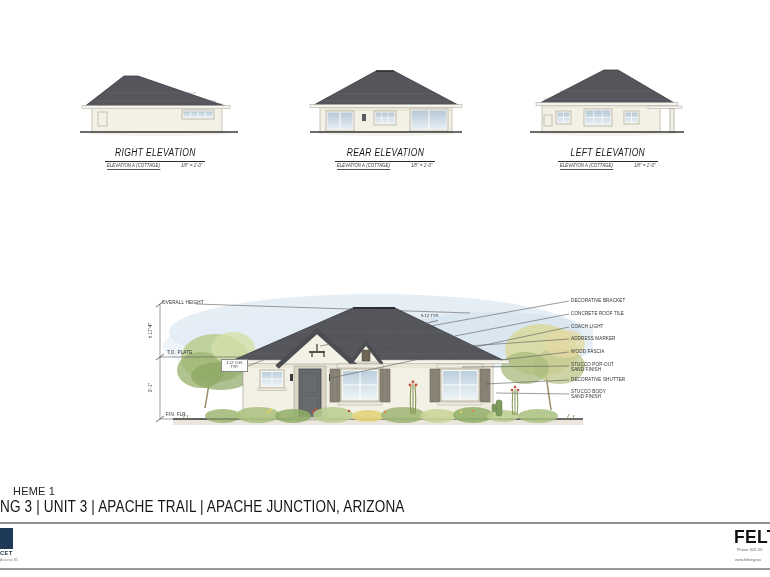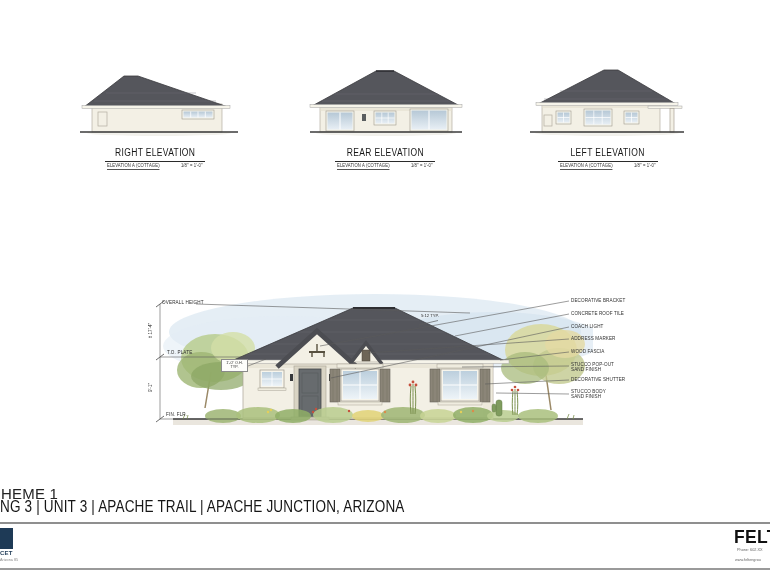--- a/index.html
+++ b/index.html
@@ -2,21 +2,21 @@
 <html><head>
 <meta charset="utf-8">
 <style>
   html,body{margin:0;padding:0;background:#fff;}
   #sheet{position:relative;width:770px;height:577px;background:#ffffff;overflow:hidden;
          font-family:"Liberation Sans",sans-serif;color:#1a1a1a;}
   svg{display:block;}
   .abs{position:absolute;}
 
   
-  .tblock{position:absolute;text-align:center;}
+  .tblock{position:absolute;text-align:center;font-style:italic;}
   .tblock .t{font-size:10px;letter-spacing:.4px;color:#161616;white-space:nowrap;
              display:inline-block;transform:scaleX(.85);transform-origin:center top;}
   .tblock .rule{height:0;border-bottom:1.2px solid #2b2b2b;margin:1px auto 1px auto;}
   .tblock .subrow{display:flex;justify-content:space-between;margin:0 auto;
                   font-size:4.6px;color:#333;letter-spacing:.1px;}
   .tblock .subrow .sub{border-bottom:.6px solid #555;padding-bottom:.5px;transform:scaleX(.92);transform-origin:left top;}
   .tblock .subrow .scale{transform:scaleX(.92);transform-origin:right top;}
 
   
   .lbl{position:absolute;font-size:4.6px;color:#2e2e2e;letter-spacing:.15px;white-space:nowrap;}
@@ -24,21 +24,21 @@
         transform:rotate(-90deg);transform-origin:center center;white-space:nowrap;}
   .callout{position:absolute;left:571px;font-size:4.6px;line-height:5.1px;color:#303030;
            letter-spacing:.1px;white-space:nowrap;}
   .callout span{display:block;}
   .ohbox{position:absolute;left:221px;top:359px;width:27px;border:.6px solid #8a8a8a;
          background:#fdfdfb;font-size:3.8px;line-height:4.3px;text-align:center;color:#333;
          padding:1px 1px;box-sizing:border-box;}
   .pitch{position:absolute;left:421px;top:313px;font-size:4.2px;color:#2e2e2e;white-space:nowrap;}
 
   
-  .scheme{position:absolute;left:1px;top:485px;font-size:15px;color:#232323;letter-spacing:.2px;}
+  .scheme{position:absolute;left:13px;top:485px;font-size:11px;color:#232323;letter-spacing:.2px;}
   .project{position:absolute;left:0px;top:497px;font-size:16.5px;color:#161616;white-space:nowrap;
            transform:scaleX(.82);transform-origin:left top;letter-spacing:.2px;}
   .rule-h{position:absolute;left:0;width:770px;background:#8f8f8f;}
   .logo-navy{position:absolute;left:0;top:528px;width:13px;height:21px;background:#1e3a56;}
   .logo-left-txt{position:absolute;left:0px;top:550px;font-size:6px;font-weight:bold;color:#1e3a56;letter-spacing:.2px;}
   .logo-left-sub{position:absolute;left:0px;top:558px;font-size:3.8px;color:#8a8a8a;white-space:nowrap;}
   .brand{position:absolute;left:734px;top:527px;font-size:17.5px;font-weight:bold;color:#111;
          letter-spacing:.3px;white-space:nowrap;}
   .brand-phone{position:absolute;left:737px;top:548px;font-size:3.8px;color:#666;white-space:nowrap;}
   .brand-web{position:absolute;left:735px;top:558px;font-size:3.8px;color:#666;white-space:nowrap;}

